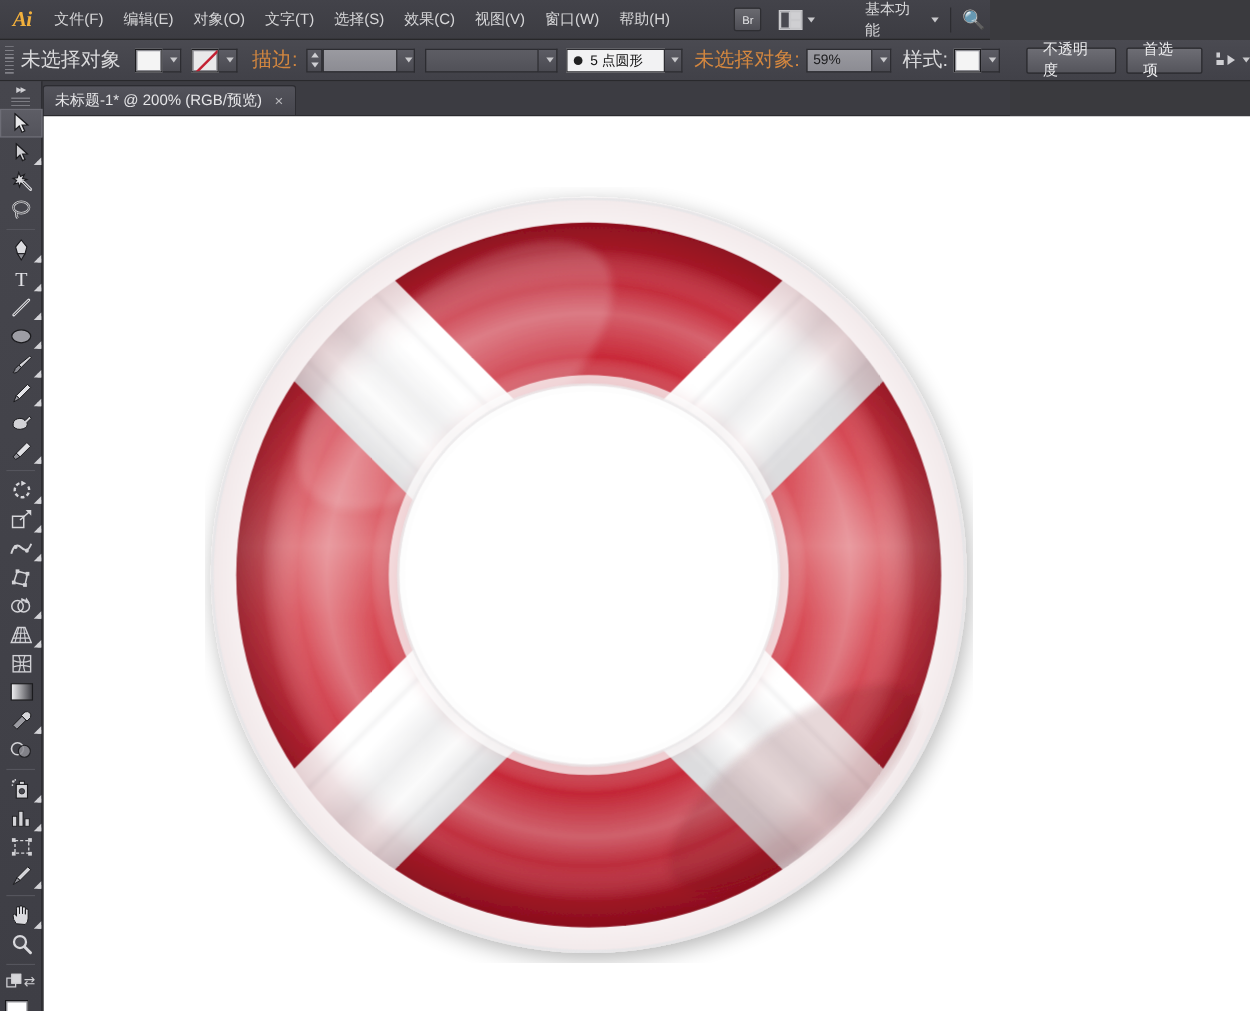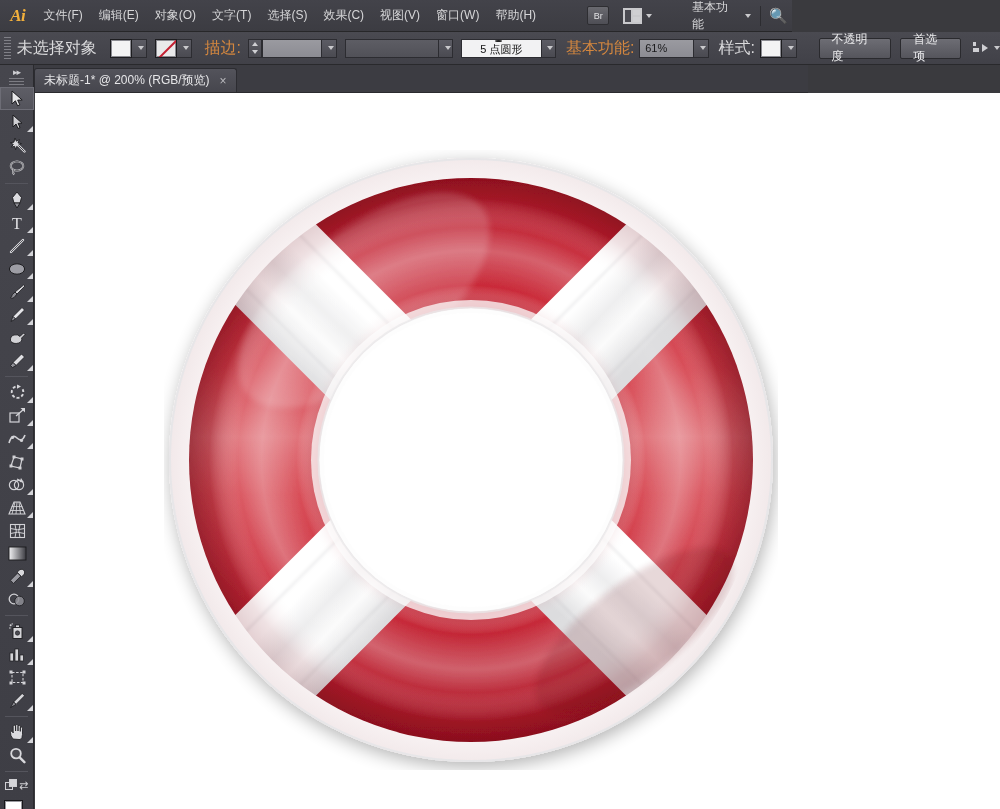--- a/index.html
+++ b/index.html
@@ -94,21 +94,21 @@
     display:flex;align-items:center;padding:0 5px;
   }
   .field.dark { background:linear-gradient(#5d5d64,#515158); }
   .field.white { background:#f2f2f3; color:#111; }
   .cb-btn {
     height:21px; background:linear-gradient(#6d6d74,#55555c);
     border:1px solid #2a2a2e; border-radius:2px;
     color:#ececee; font-size:12px; padding:0 12px;
     display:flex;align-items:center;justify-content:center;
   }
-  .brush-ctl { display:flex;align-items:center;flex-direction:column; }
+  .brush-ctl { display:flex;align-items:center; }
   .brush-dot{width:7px;height:7px;border-radius:50%;background:#222;margin-right:6px;}
 
   
   .tabbar{
     position:absolute; top:65px; left:0; width:808px; height:28px;
     background:#3c3c42; border-bottom:1px solid #2a2a2e; display:flex; align-items:flex-end;
   }
   .tabbar-grip{width:34px;height:28px;}
   .doctab{
     height:24px; background:linear-gradient(#53535b,#46464d);
@@ -235,23 +235,23 @@
     <div style="width:8px"></div>
     <div class="field white brush-ctl" style="width:82px">
       <span class="brush-dot"></span>
       <span>5 点圆形</span>
     </div>
     <div class="dd-btn">
         <i class="caret sm"></i>
       </div>
 
     <div style="width:10px"></div>
-    <div class="cb-label orange">基本功能:</div>
+    <div class="cb-label orange">未选择对象:</div>
     <div style="width:5px"></div>
-    <div class="field" style="width:56px">61%</div>
+    <div class="field" style="width:56px">59%</div>
     <div class="dd-btn">
         <i class="caret sm"></i>
       </div>
 
     <div style="width:10px"></div>
     <div class="cb-label">样式:</div>
     <div style="width:5px"></div>
     <div class="swatch-group">
       <span class="swatch"></span>
       <span class="dd-btn">

